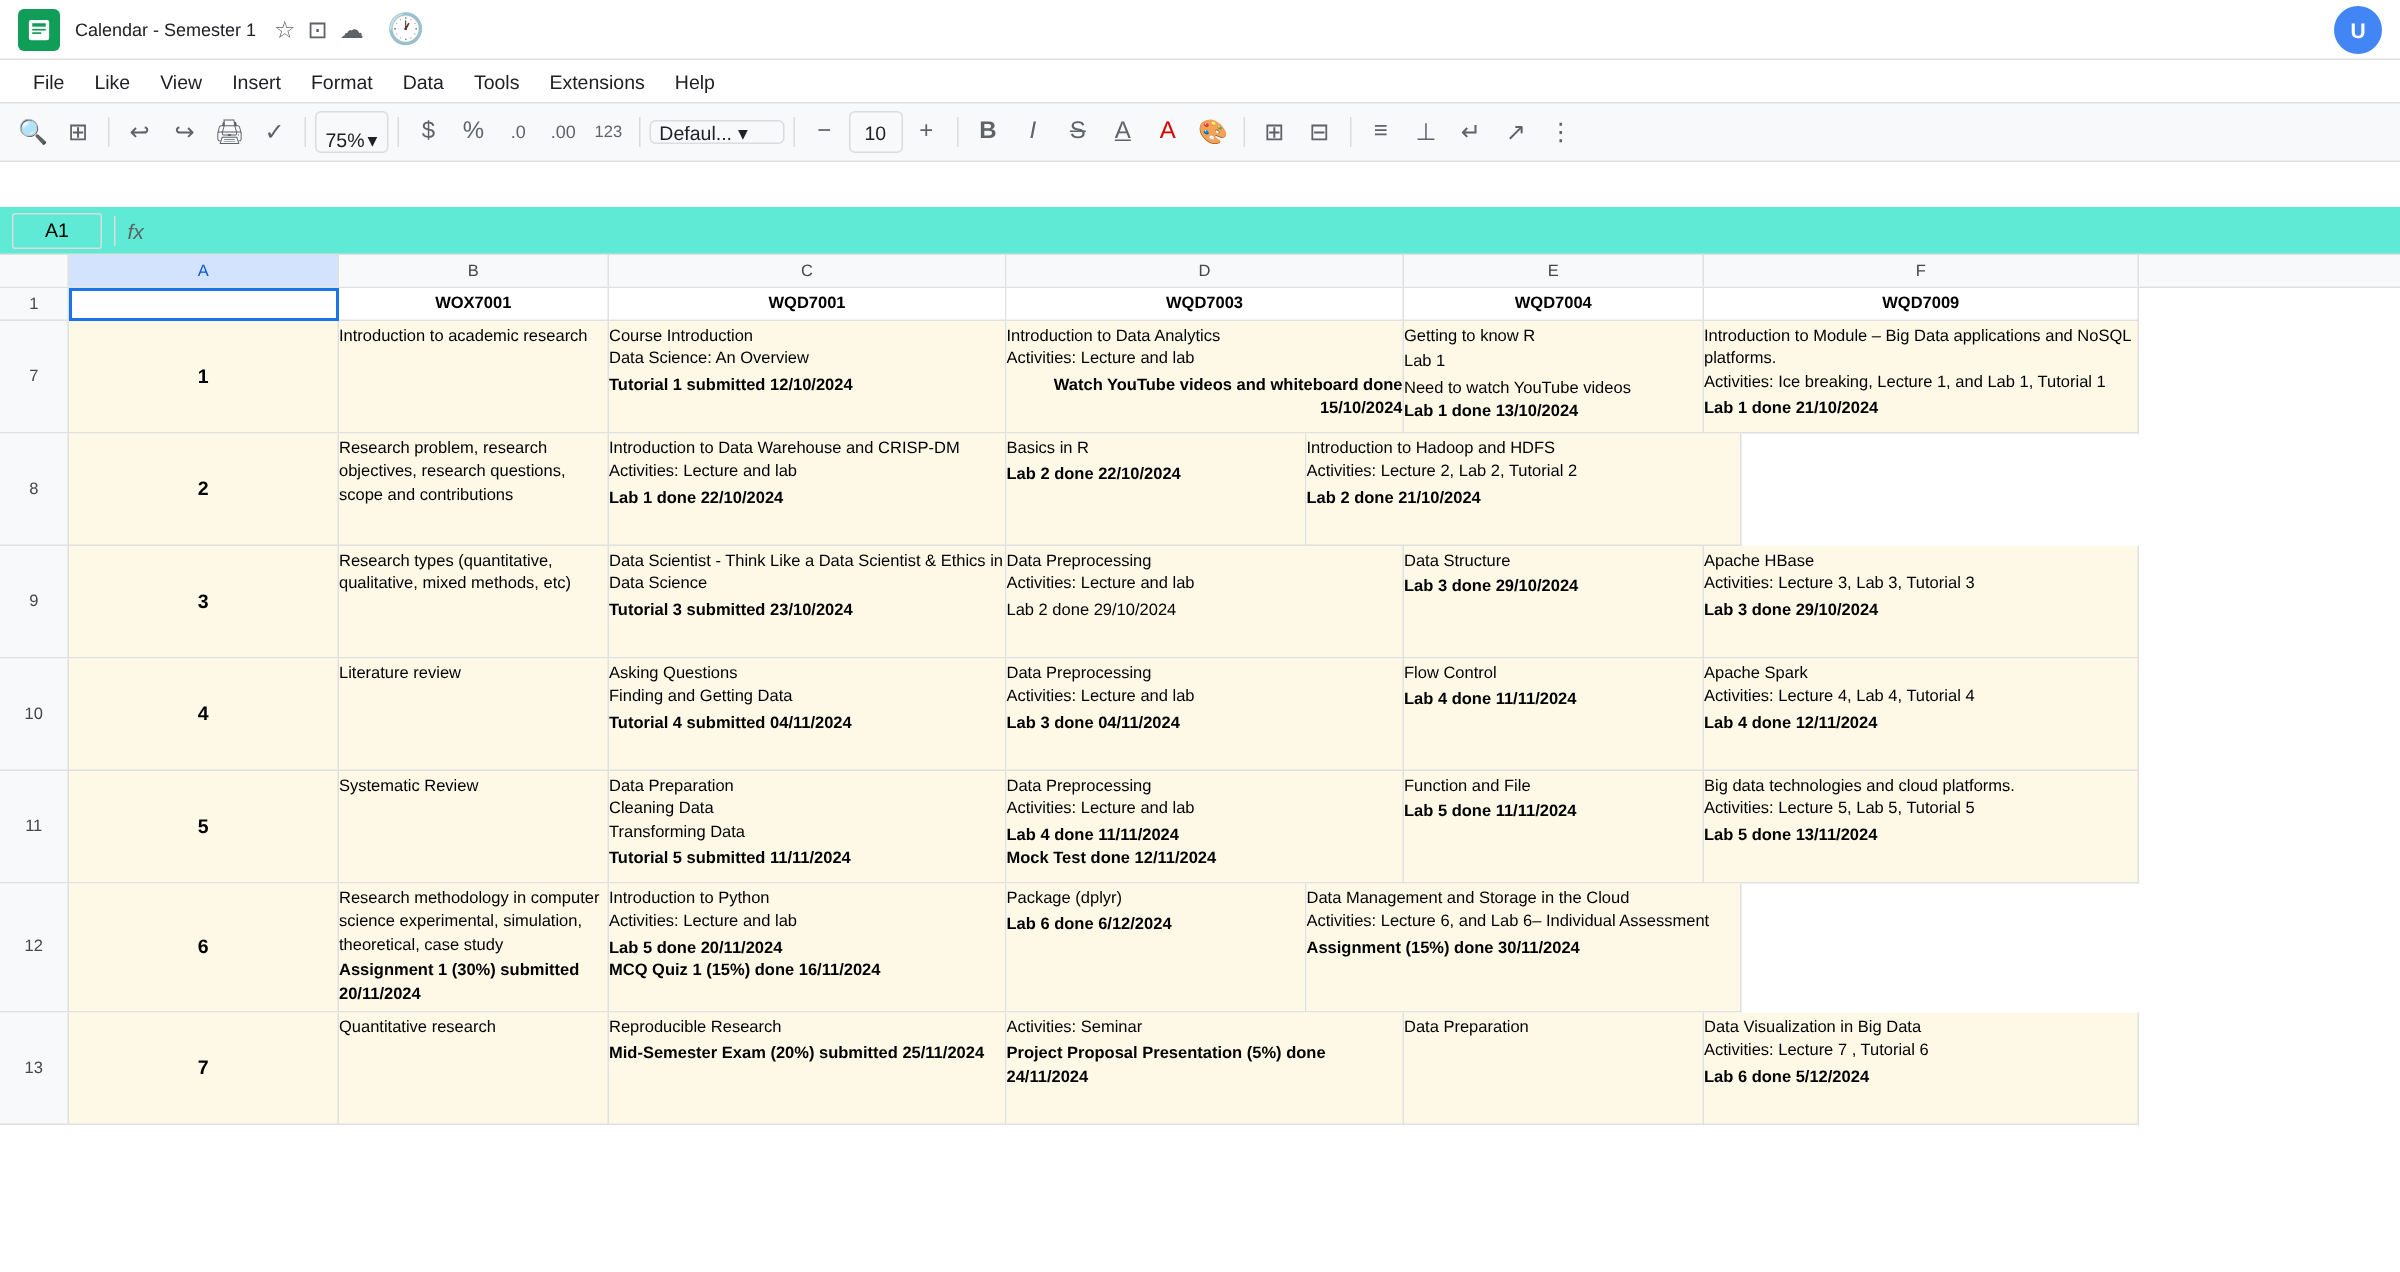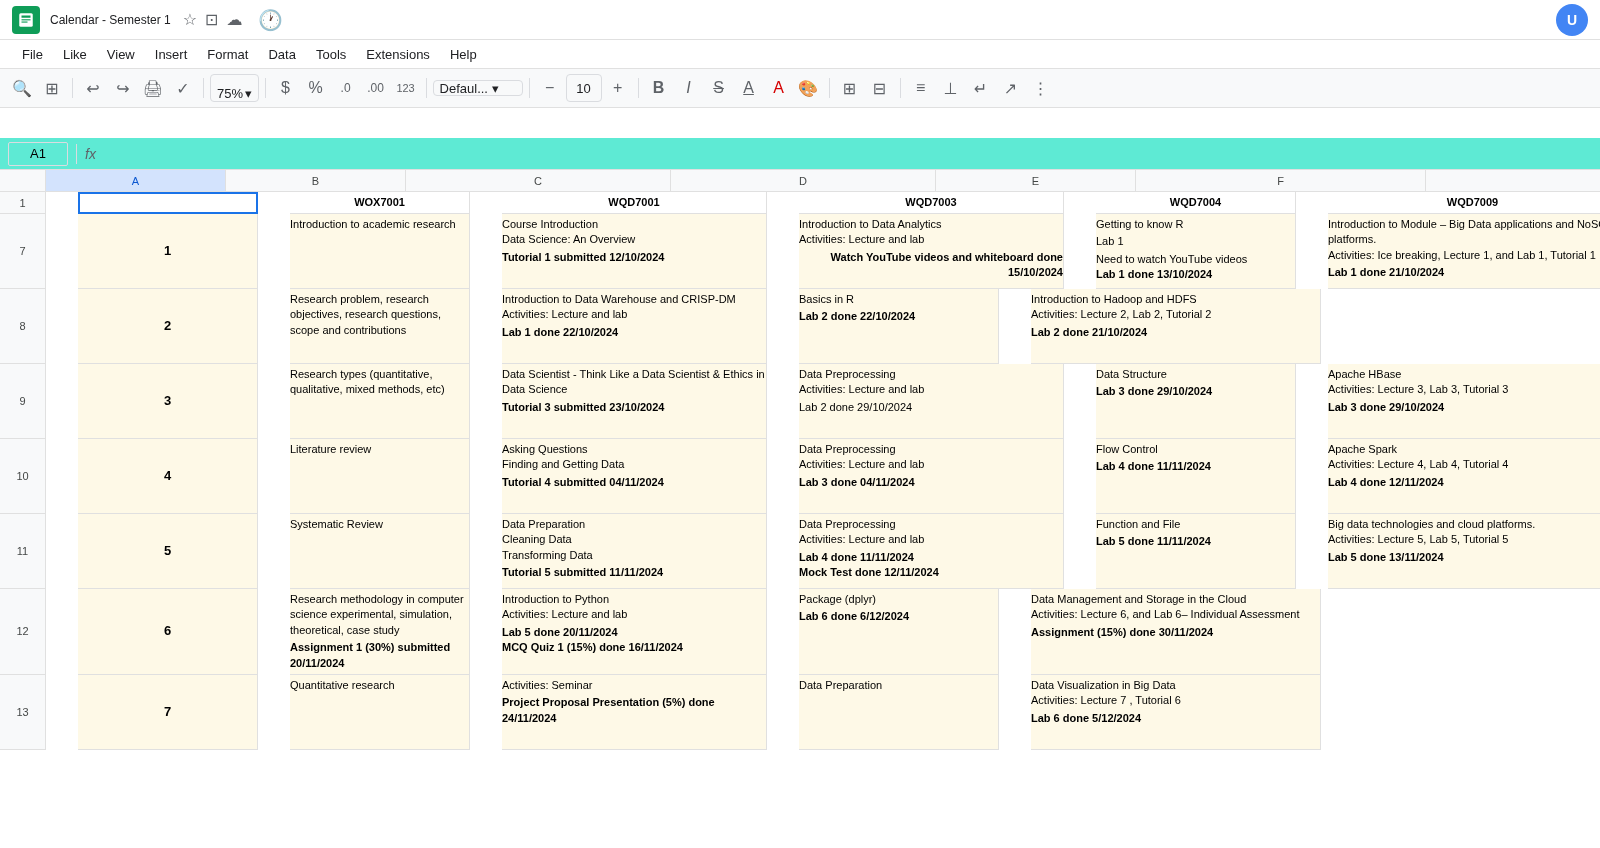--- a/index.html
+++ b/index.html
@@ -140,21 +140,20 @@
     }
     .cell {
       border-right: 1px solid #e0e0e0;
       border-bottom: 1px solid #e0e0e0;
       padding: 3px 0;
       font-size: 11px;
       vertical-align: top;
       overflow: hidden;
       line-height: 1.4;
       background: #fff;
-      margin-left: 32px;
     }
     .cell-header {
       font-weight: bold;
       text-align: center;
       background: #fff;
       display: flex; align-items: center; justify-content: center;
     }
     .cell-selected {
       outline: 2px solid #1a73e8;
       outline-offset: -2px;
@@ -440,20 +439,25 @@
             <div>Data Management and Storage in the Cloud</div>
             <div>Activities: Lecture 6, and Lab 6– Individual Assessment</div>
             <div></div>
             <div style="font-weight: bold; margin-top: 2px;">Assignment (15%) done 30/11/2024</div>
           </div>
         </div>
         <div class="sheet-row">
           <div class="row-num">13</div>
           <div class="cell col-b cell-beige" style="display: flex; align-items: center; justify-content: center; font-weight: bold; font-size: 13px;">7</div>
           <div class="cell col-b cell-beige" style="min-height: 75px;">Quantitative research</div>
+          <div class="cell col-c cell-beige" style="min-height: 75px;">
+            <div>Reproducible Research</div>
+            <div></div>
+            <div style="font-weight: bold; margin-top: 2px;">Mid-Semester Exam (20%) submitted 25/11/2024</div>
+          </div>
           <div class="cell col-d cell-beige" style="min-height: 75px;">
             <div>Activities: Seminar</div>
             <div></div>
             <div style="font-weight: bold; margin-top: 2px;">Project Proposal Presentation (5%) done 24/11/2024</div>
           </div>
           <div class="cell col-e cell-beige" style="min-height: 75px;">Data Preparation</div>
           <div class="cell col-f cell-beige" style="min-height: 75px;">
             <div>Data Visualization in Big Data</div>
             <div>Activities: Lecture 7 , Tutorial 6</div>
             <div></div>

